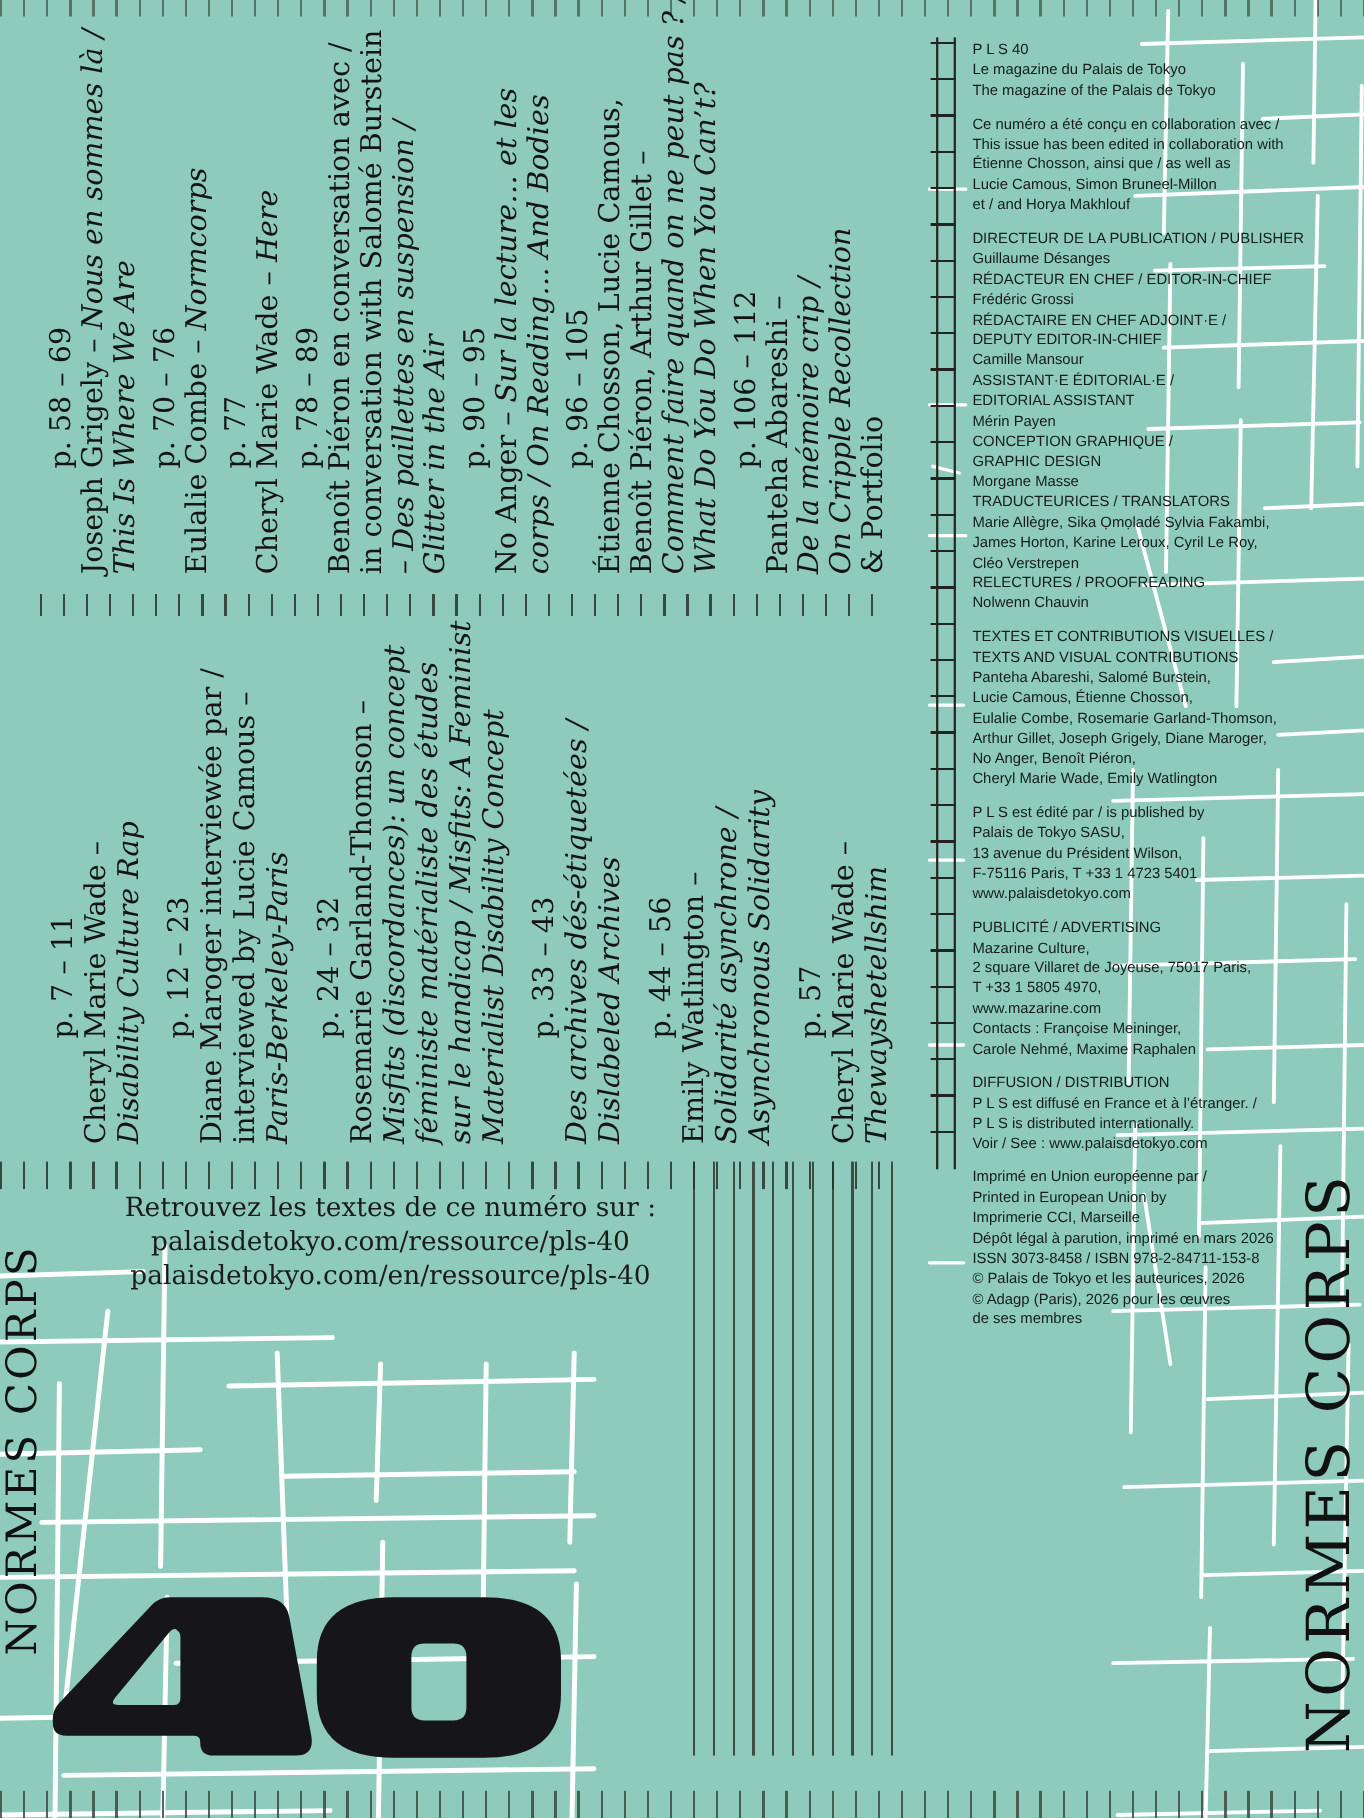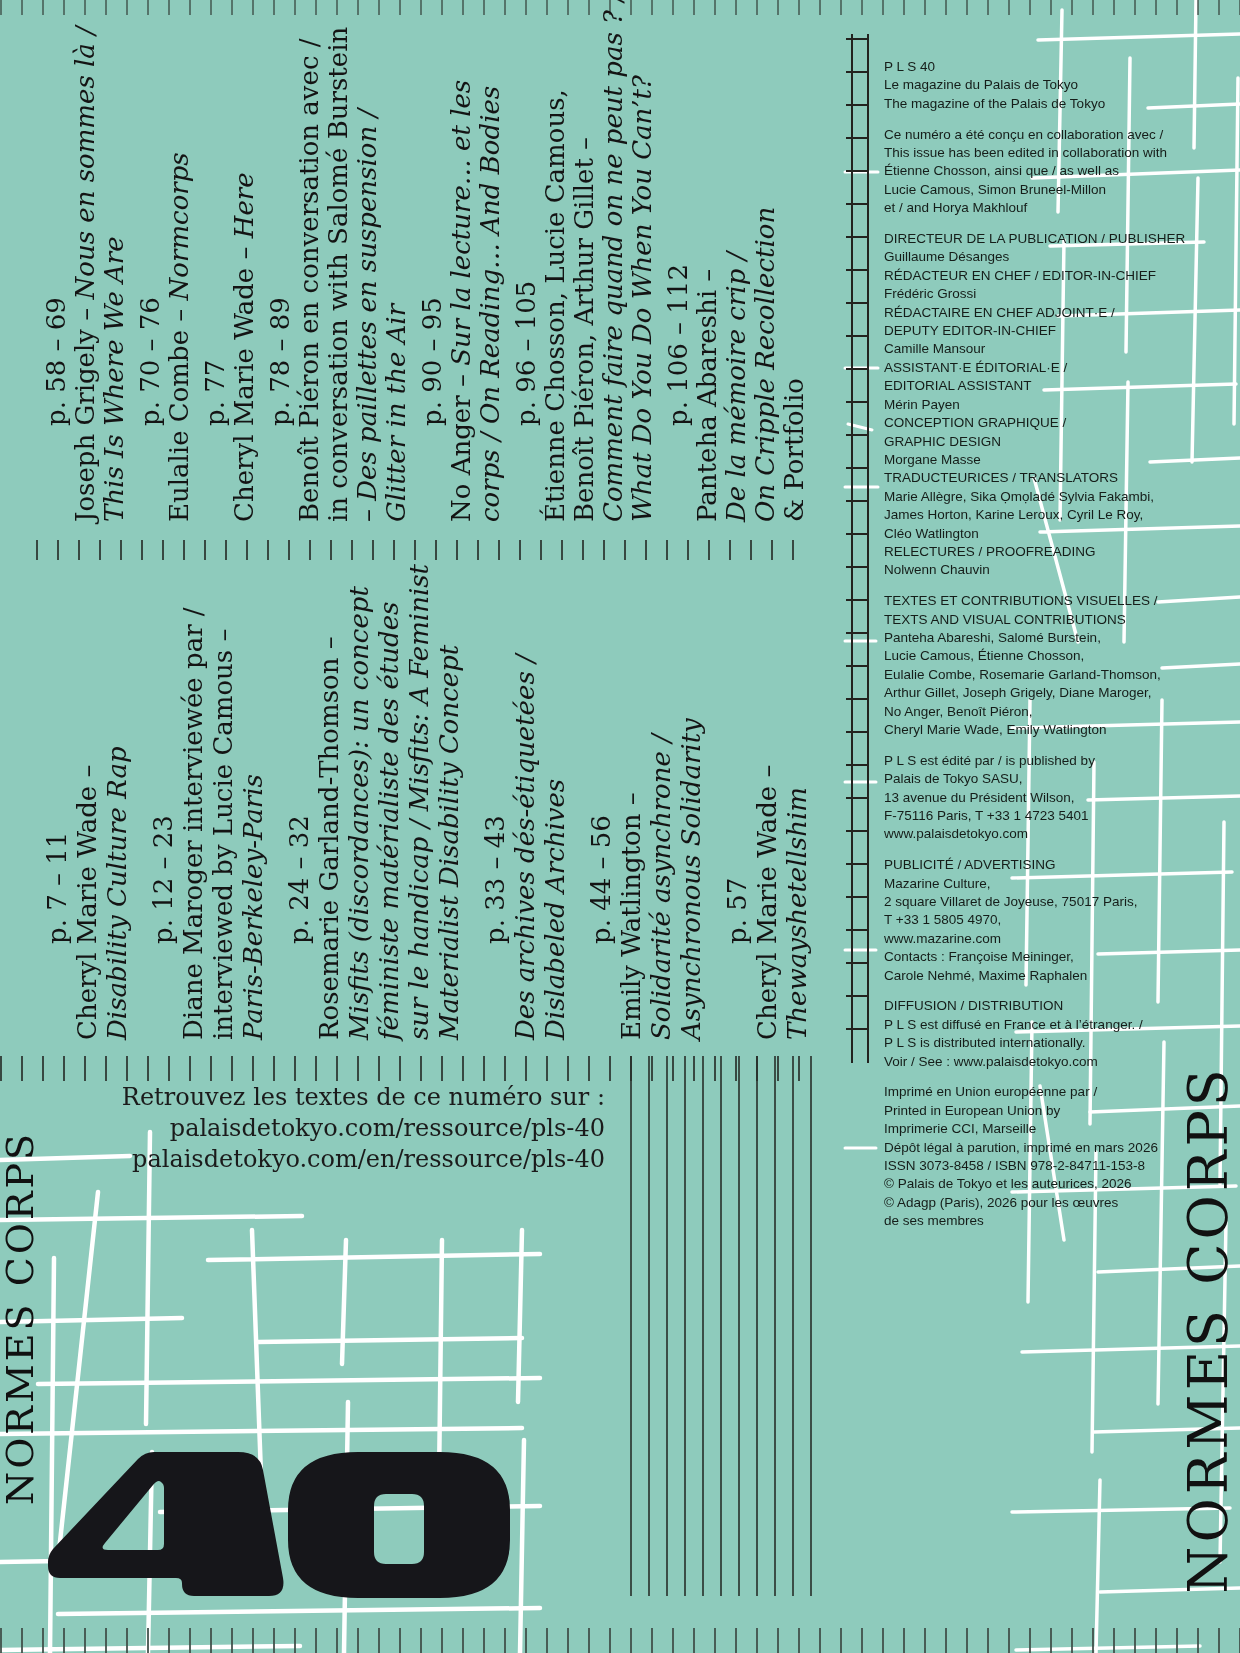--- a/index.html
+++ b/index.html
@@ -17,27 +17,27 @@
   .rot{position:absolute;}
   .rot-inner{position:absolute;top:0;left:0;transform-origin:0 0;
              transform:rotate(-90deg) translateX(-100%);}
   .toc-line{font-size:26px;line-height:29px;color:#141414;white-space:nowrap;}
   .toc-bottom .toc-line{line-height:30px;}
   .toc-line .it{font-style:italic;}
   .toc-line.pg{padding-left:96px;}
   .toc-entry{margin-bottom:7px;}
   .toc-bottom .toc-entry{margin-bottom:16px;}
   
-  .colophon{position:absolute;left:884px;top:58px;width:280px;
+  .colophon{position:absolute;left:884px;top:36px;width:280px;
             font-family:"Liberation Sans",sans-serif;font-size:13.5px;
             line-height:18.4px;color:#151d19;}
   .col-para{margin:0 0 12.4px 0;}
   .col-line{white-space:nowrap;}
   
-  .access{position:absolute;left:105px;top:1082px;width:500px;text-align:right;
+  .access{position:absolute;left:105px;top:1082px;width:500px;text-align:center;
           font-size:24px;line-height:31px;color:#1b1b1b;}
   
   .edge-label{position:absolute;text-align:center;color:#111;
               font-family:"DejaVu Serif",serif;white-space:nowrap;}
   .edge-left{left:-240px;top:1296px;width:520px;font-size:38px;letter-spacing:3px;
              transform:rotate(-90deg);}
   .edge-right{left:888px;top:1298px;width:640px;font-size:54px;letter-spacing:4px;
               transform:rotate(-90deg);}
   svg{position:absolute;overflow:visible;}
 </style>
@@ -178,21 +178,21 @@
       <div class="col-line">Camille Mansour</div>
       <div class="col-line">ASSISTANT·E ÉDITORIAL·E /</div>
       <div class="col-line">EDITORIAL ASSISTANT</div>
       <div class="col-line">Mérin Payen</div>
       <div class="col-line">CONCEPTION GRAPHIQUE /</div>
       <div class="col-line">GRAPHIC DESIGN</div>
       <div class="col-line">Morgane Masse</div>
       <div class="col-line">TRADUCTEURICES / TRANSLATORS</div>
       <div class="col-line">Marie Allègre, Sika Ọmọladé Sylvia Fakambi,</div>
       <div class="col-line">James Horton, Karine Leroux, Cyril Le Roy,</div>
-      <div class="col-line">Cléo Watlington</div>
+      <div class="col-line">Cléo Verstrepen</div>
       <div class="col-line">RELECTURES / PROOFREADING</div>
       <div class="col-line">Nolwenn Chauvin</div>
     </div>
     <div class="col-para">
       <div class="col-line">TEXTES ET CONTRIBUTIONS VISUELLES /</div>
       <div class="col-line">TEXTS AND VISUAL CONTRIBUTIONS</div>
       <div class="col-line">Panteha Abareshi, Salomé Burstein,</div>
       <div class="col-line">Lucie Camous, Étienne Chosson,</div>
       <div class="col-line">Eulalie Combe, Rosemarie Garland-Thomson,</div>
       <div class="col-line">Arthur Gillet, Joseph Grigely, Diane Maroger,</div>

